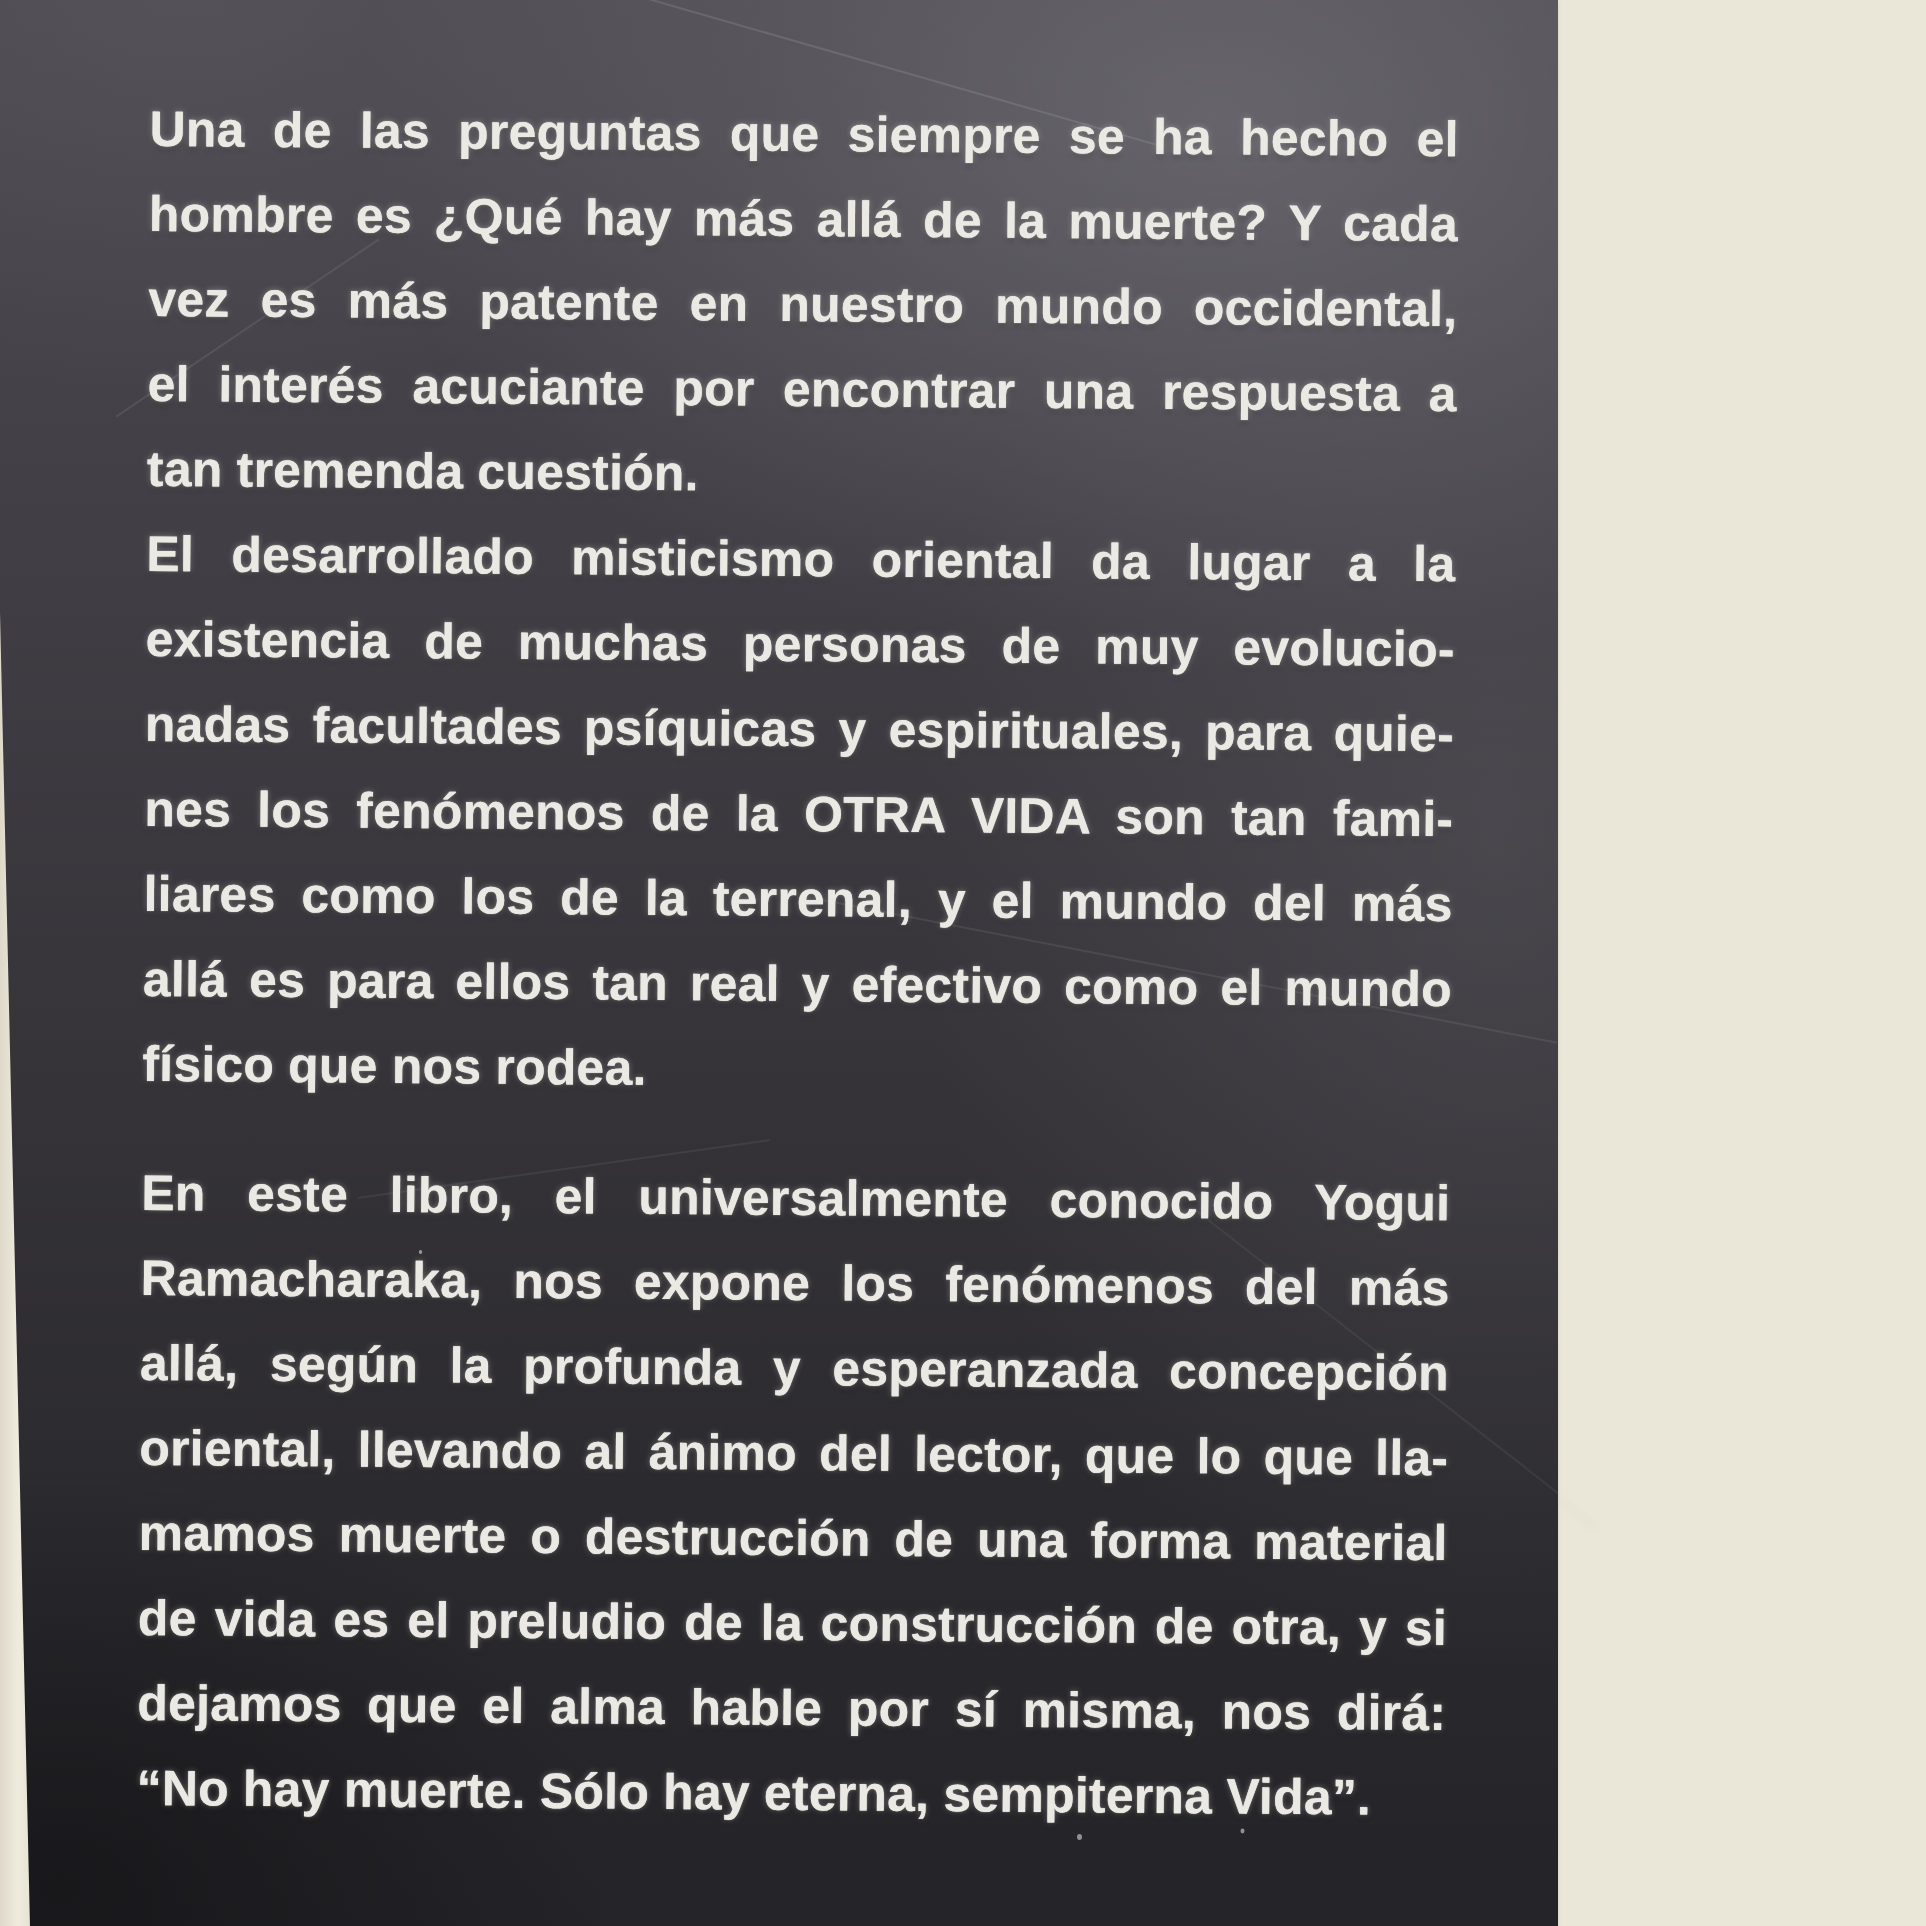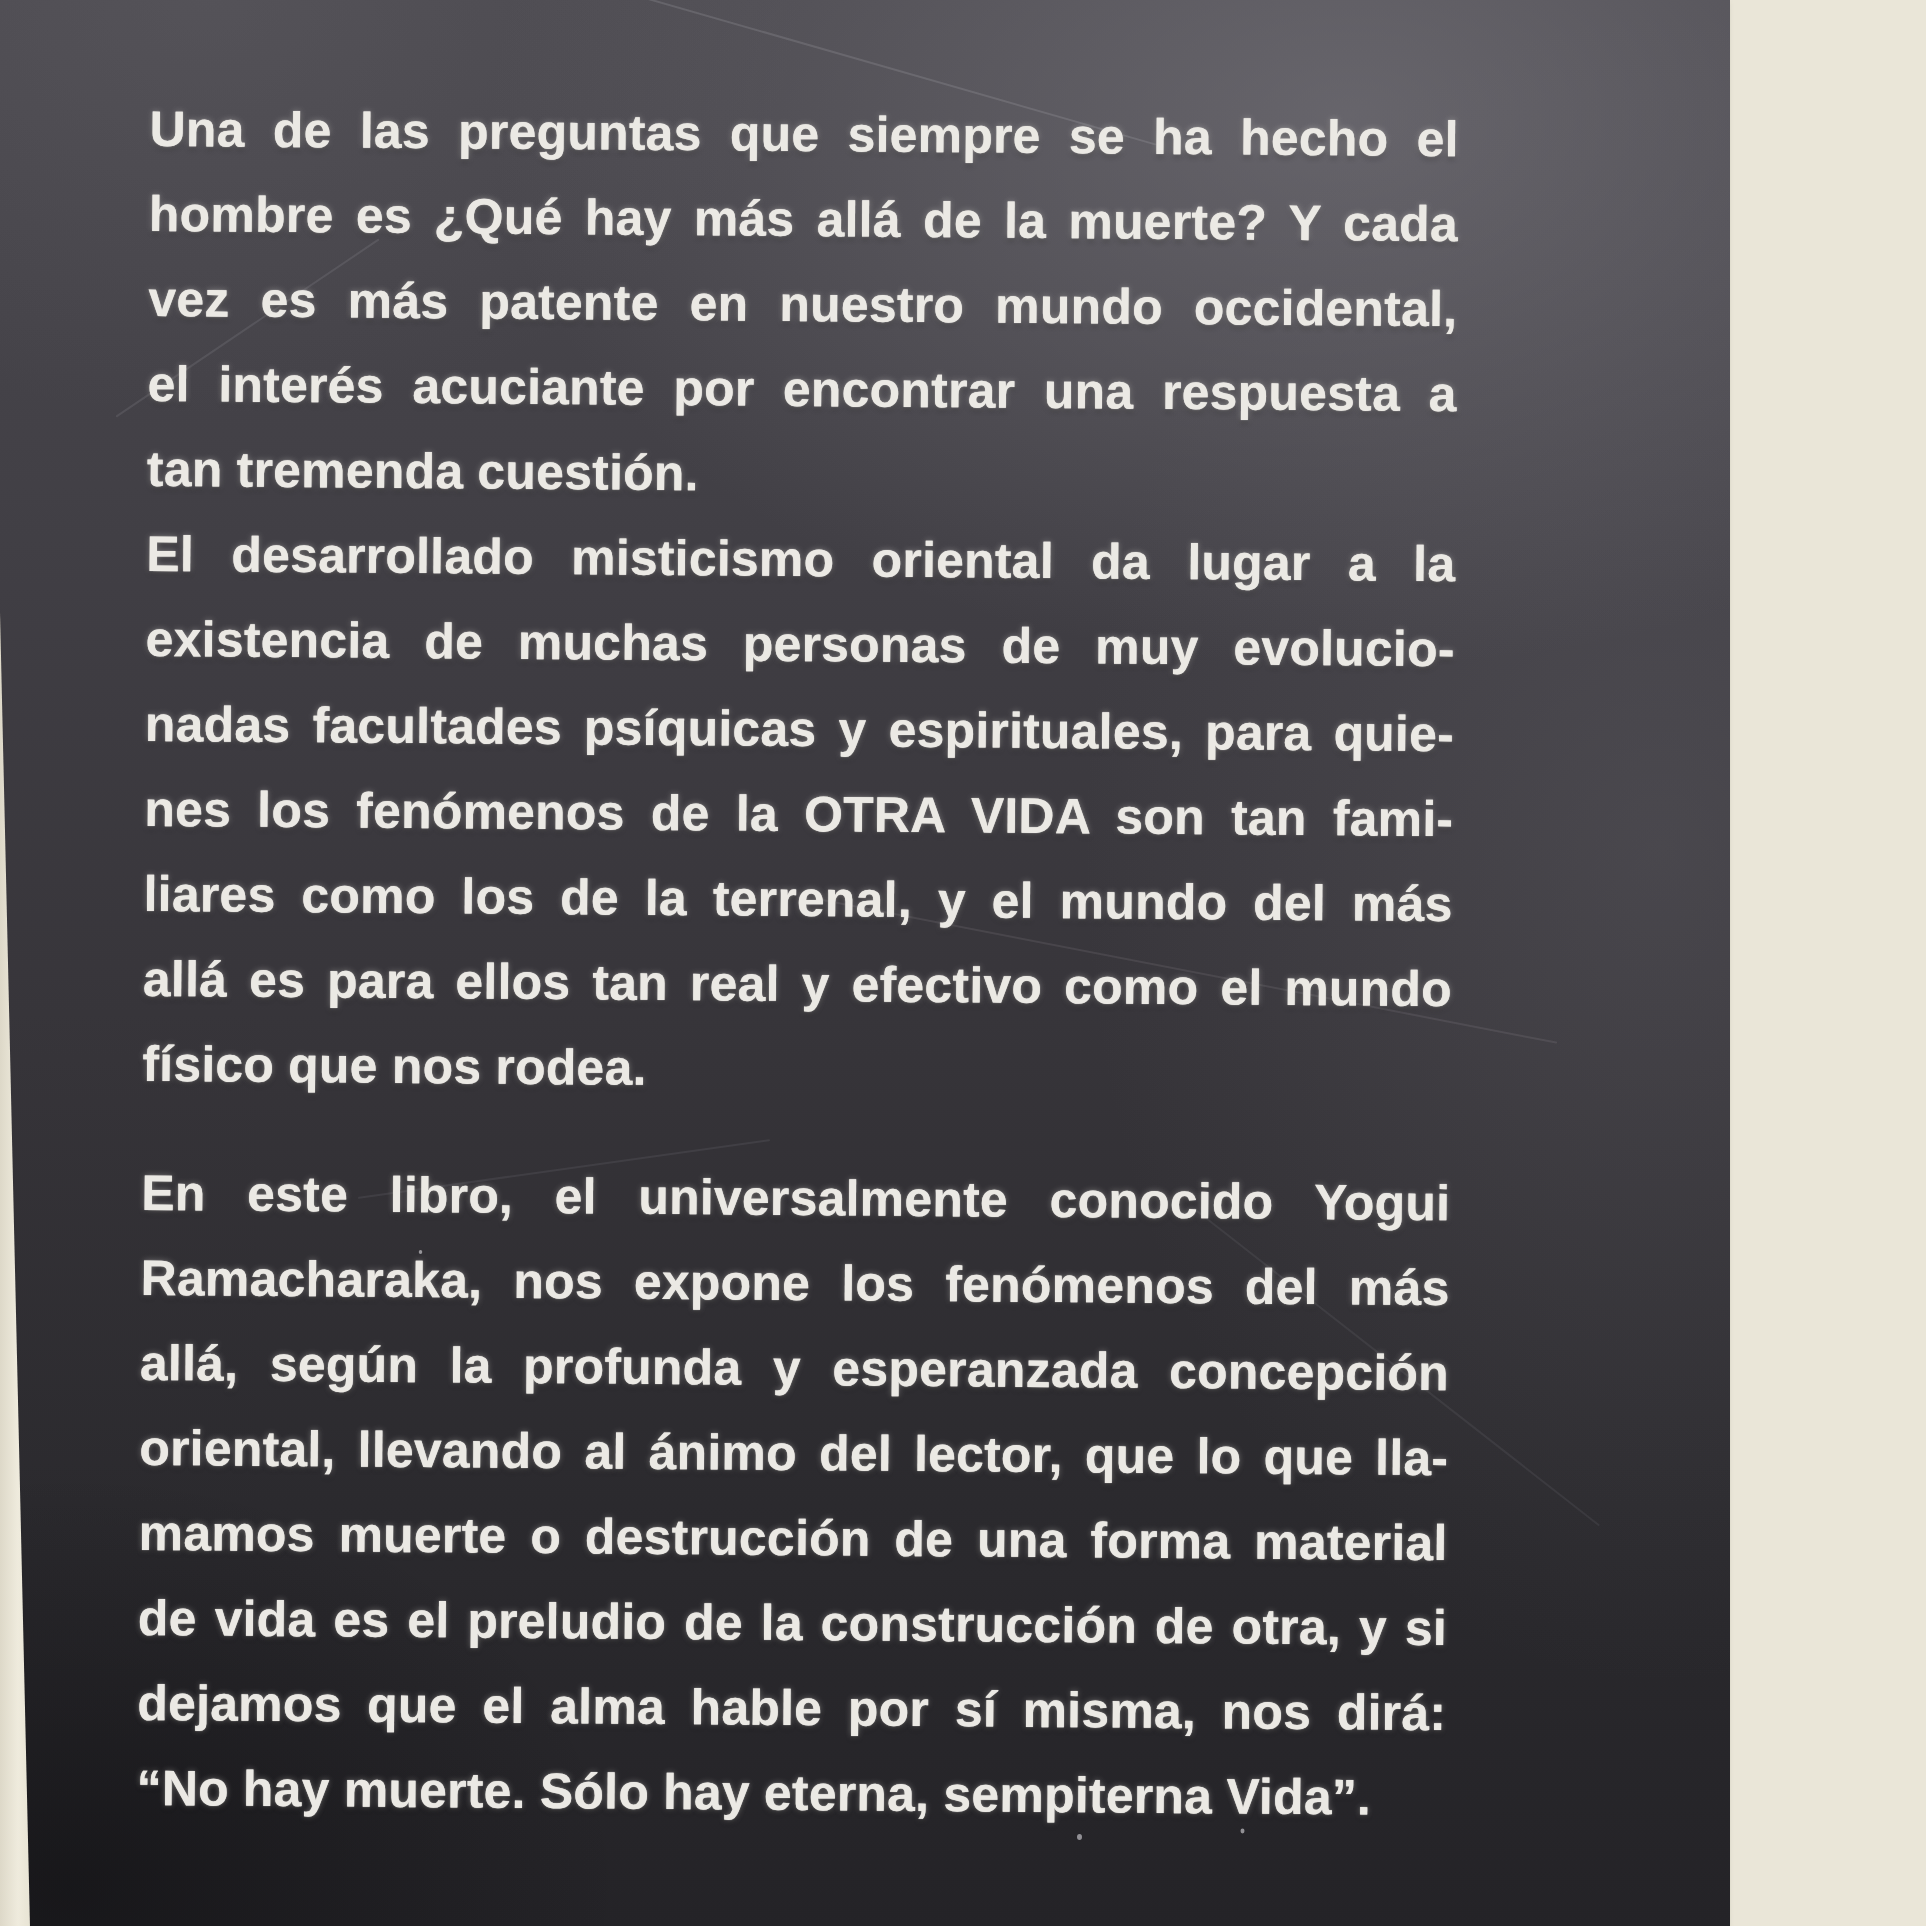--- a/index.html
+++ b/index.html
@@ -7,21 +7,21 @@
     padding: 0;
     width: 1927px;
     height: 1927px;
     overflow: hidden;
     background: #eae6d8;
     font-family: "Liberation Sans", sans-serif;
   }
 
   .photo {
     position: relative;
-    width: 1730px;
+    width: 1558px;
     height: 1927px;
   }
 
   
   .page-edge {
     position: absolute;
     left: 0;
     top: 594px;
     width: 40px;
     height: 1333px;

